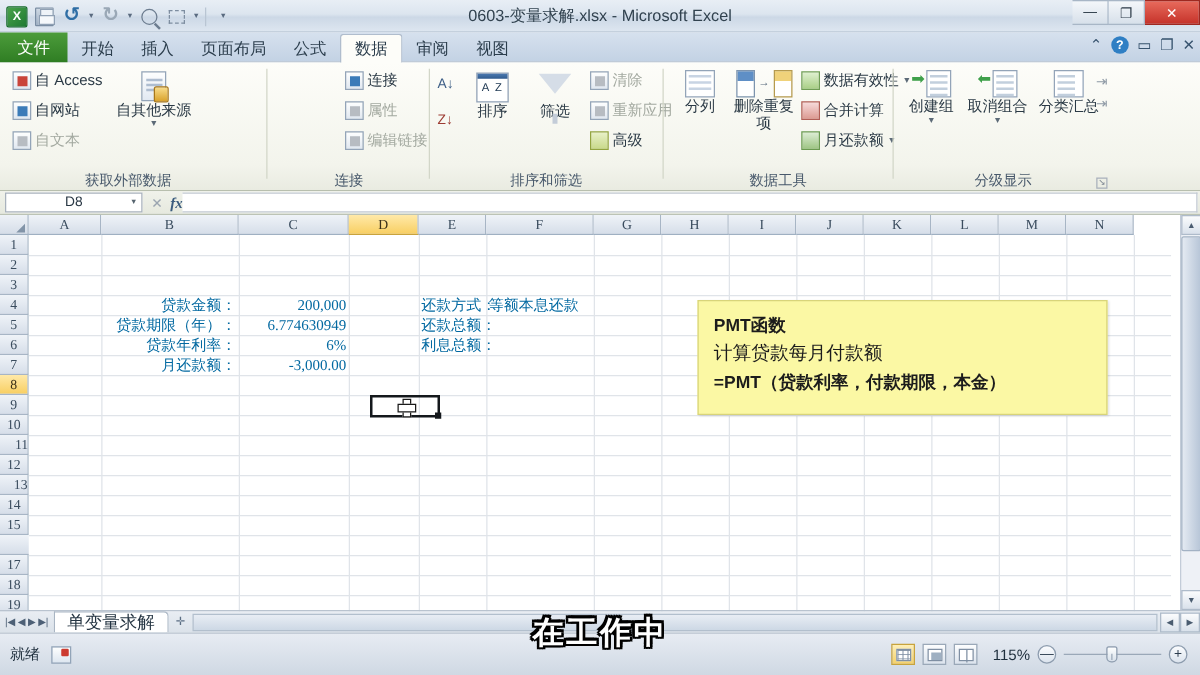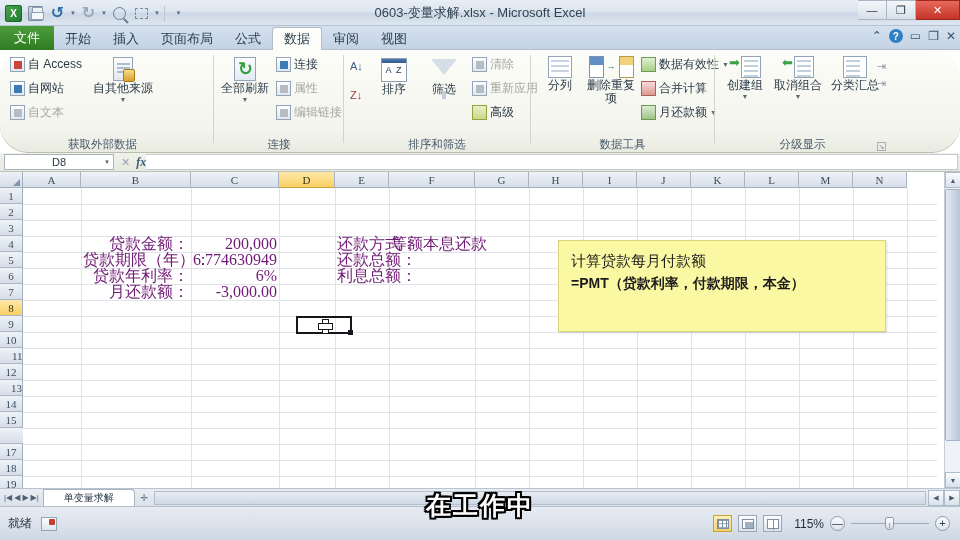--- a/index.html
+++ b/index.html
@@ -67,21 +67,20 @@
     border-radius:3px 3px 0 0; height:24px; margin-bottom:-1px;
   }
   .tabright { position:absolute; right:4px; top:3px; display:flex; gap:7px; align-items:center; color:#37536e; font-size:12px; }
   .help-ico { width:14px;height:14px;border-radius:50%;background:#2f7fc4;color:#fff;font-size:10px;font-weight:bold;display:flex;align-items:center;justify-content:center; }
 
   
   .ribbon {
     position:absolute; left:0; top:50px; width:960px; height:103px;
     background:linear-gradient(to bottom,#fdfdf9 0%,#f3f4ec 80%,#e9ebe1 100%);
     border-bottom:1px solid #b8bfae;
-    border-radius:28px;
   }
   .rgroup { position:absolute; top:0; height:103px; }
   .rgroup-label {
     position:absolute; bottom:1px; width:100%; text-align:center;
     font-size:11.5px; color:#47586b;
   }
   .rgroup-sep { position:absolute; top:5px; width:1px; height:88px; background:#d2d6c8; }
   .bigbtn {
     position:absolute; display:flex; flex-direction:column; align-items:center;
     font-size:12px; color:#2b3a46; text-align:center; line-height:1.15;
@@ -155,21 +154,21 @@
     position:absolute; left:0; width:23px; height:16px; text-align:center; line-height:16px;
     font-size:11px; color:#3a4c5e; font-family:"Liberation Serif","DejaVu Serif",serif;
     background:linear-gradient(to bottom,#eff3f8,#d6dee9);
     border-bottom:1px solid #a7b5c5; border-right:1px solid #9fb0c2;
   }
   .rh.sel { background:linear-gradient(to bottom,#ffe9a8,#f8cf63); color:#3a3018; }
   .cells { position:absolute; left:23px; top:16px; width:914px; height:314px; overflow:hidden; background:#fff; }
   .gl-v { position:absolute; top:0; width:1px; height:314px; background:#e0e4e9; }
   .gl-h { position:absolute; left:0; width:914px; height:1px; background:#e0e4e9; }
   .cell {
-    position:absolute; height:16px; line-height:16px; font-size:16px; color:#701a75;
+    position:absolute; height:16px; line-height:16px; font-size:12px; color:#0369a1;
     white-space:nowrap; font-family:"Liberation Serif","DejaVu Serif",serif; padding:0 2px;
   }
   .cell.r { text-align:right; }
   .cell.l { text-align:left; }
   .selcell {
     position:absolute; border:2px solid #14181c; background:transparent;
   }
   .selcell:after{content:"";position:absolute;right:-3px;bottom:-3px;width:5px;height:5px;background:#14181c;}
   .cursor-cross {
     position:absolute; width:13px; height:13px; pointer-events:none;
@@ -192,22 +191,22 @@
   .vsb { position:absolute; right:0; top:172px; width:16px; height:316px; background:#eef1f6; border-left:1px solid #c3ccd8; }
   .sb-btn { width:16px;height:16px;background:linear-gradient(to bottom,#fbfcfd,#d9e1eb);border:1px solid #aebbca;display:flex;align-items:center;justify-content:center;font-size:7px;color:#4a5c70; }
   .vsb-thumb { position:absolute; left:0; top:17px; width:16px; height:252px; background:linear-gradient(to right,#e4eaf2,#b8c6d8); border:1px solid #a3b2c4; border-radius:2px; }
   .sheettabbar {
     position:absolute; left:0; top:488px; width:960px; height:18px;
     background:linear-gradient(to bottom,#e9edf3,#dbe2ea); border-top:1px solid #b9c3cf;
     display:flex; align-items:center;
   }
   .navbtns { display:flex; gap:2px; padding:0 4px; color:#4d6076; font-size:8px; align-items:center; }
   .sheettab {
-    height:17px; padding:0 20px; background:#fff; border:1px solid #a9b5c3; border-bottom:none;
-    display:flex; align-items:center; font-size:10px; color:#243442;
+    height:17px; padding:0 10px; background:#fff; border:1px solid #a9b5c3; border-bottom:none;
+    display:flex; align-items:center; font-size:14px; color:#243442;
     border-radius:0 4px 0 0;
   }
   .addsheet { margin-left:2px; width:15px;height:15px;display:flex;align-items:center;justify-content:center;font-size:9px;color:#5b6e84; }
   .hsb-track { flex:1; height:14px; margin:0 2px; background:linear-gradient(to bottom,#e8edf4,#cdd8e5); border:1px solid #b2bfcd; }
 
   
   .statusbar {
     position:absolute; left:0; top:506px; width:960px; height:34px;
     background:linear-gradient(to bottom,#e7ecf3 0%,#dbe2eb 50%,#cfd8e3 100%);
     border-top:1px solid #b4bfcb; display:flex; align-items:center;
@@ -335,25 +334,20 @@
             <span class="ic-cyl"></span>
           </span>
         <span class="lbl">自其他来源</span>
         <span class="caret">▼</span>
       </div>
       <div class="rgroup-label">获取外部数据</div>
     </div>
     <div class="rgroup-sep" style="left:213px;"></div>
 
     <div class="rgroup" style="left:214px;width:130px;">
-      <div class="bigbtn" style="left:4px;top:7px;width:54px;">
-        <span class="ic ic-refresh"></span>
-        <span class="lbl">全部刷新</span>
-        <span class="caret">▼</span>
-      </div>
       <div class="smallbtn" style="left:62px;top:6px;">
         <span class="ic ic-sm blue"></span>
         <span>连接</span>
       </div>
       <div class="smallbtn dim" style="left:62px;top:30px;">
         <span class="ic ic-sm gray"></span>
         <span>属性</span>
       </div>
       <div class="smallbtn dim" style="left:62px;top:54px;">
         <span class="ic ic-sm gray"></span>
@@ -532,20 +526,21 @@
         <div class="gl-v" style="left: 560px;"></div>
         <div class="gl-v" style="left: 506px;"></div>
         <div class="gl-v" style="left: 452px;"></div>
         <div class="gl-v" style="left: 366px;"></div>
         <div class="gl-v" style="left: 312px;"></div>
         <div class="gl-v" style="left: 256px;"></div>
         <div class="gl-v" style="left: 168px;"></div>
         <div class="gl-v" style="left: 58px;"></div>
 
       <div class="note" style="left:535px;top:52px;width:328px;height:92px;">
+        <div class="note-line bold">PMT函数</div>
         <div class="note-line">计算贷款每月付款额</div>
         <div class="note-line bold">=PMT（贷款利率，付款期限，本金）</div>
       </div>
       <div class="selcell" style="left:273px;top:128px;width:56px;height:18px;"></div>
       <div class="cursor-cross" style="left:295px;top:131px;"></div>
     <div class="cell r" style="top: 48px; left: 58px; width: 110px;">贷款金额：</div>
         <div class="cell r" style="top: 48px; left: 168px; width: 88px;">200,000</div>
         <div class="cell r" style="top: 64px; left: 58px; width: 110px;">贷款期限（年）：</div>
         <div class="cell r" style="top: 64px; left: 168px; width: 88px;">6.774630949</div>
         <div class="cell r" style="top: 80px; left: 58px; width: 110px;">贷款年利率：</div>

